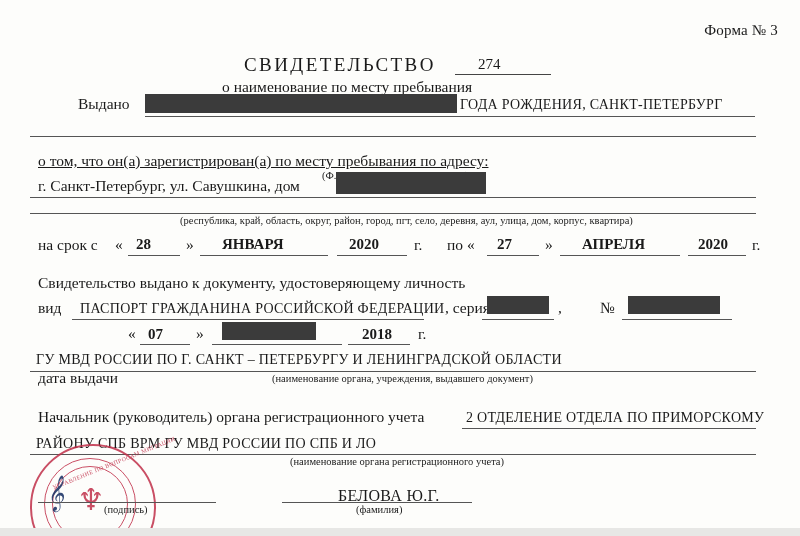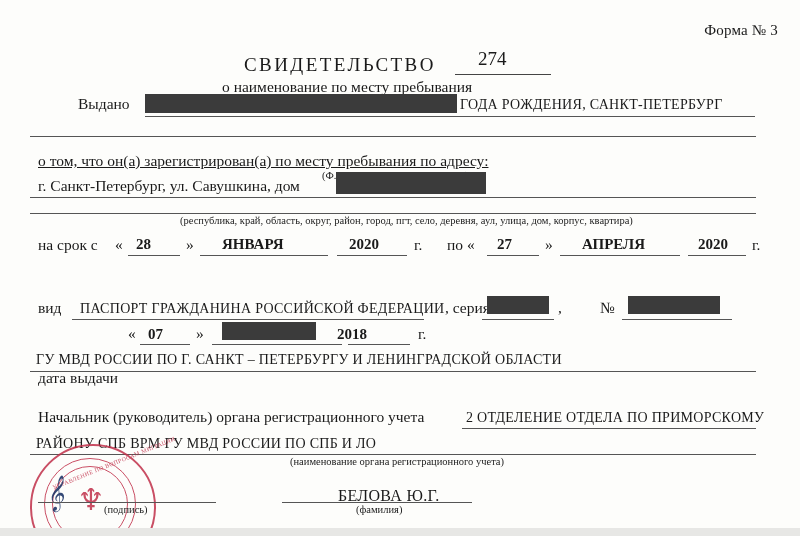--- a/index.html
+++ b/index.html
@@ -32,23 +32,23 @@
   .title {
     position: absolute;
     top: 54px;
     left: 244px;
     font-size: 19px;
     letter-spacing: 2.4px;
     font-family: "Liberation Serif", serif;
   }
   .title-number {
     position: absolute;
-    top: 48px;
+    top: 56px;
     left: 478px;
-    font-size: 19px;
+    font-size: 15px;
   }
   .title-number-rule {
     position: absolute;
     top: 74px;
     left: 455px;
     width: 96px;
     border-bottom: 1px solid #444;
   }
   .subtitle {
     position: absolute;
@@ -200,45 +200,47 @@
   <div class="row-label" style="left:447px; top:236px;">по «</div>
   <div class="hand" style="left:497px; top:236px;">27</div>
   <div class="rule" style="left:487px; top:255px; width:52px;"></div>
   <div class="row-label" style="left:545px; top:236px;">»</div>
   <div class="hand" style="left:582px; top:236px;">АПРЕЛЯ</div>
   <div class="rule" style="left:560px; top:255px; width:120px;"></div>
   <div class="hand" style="left:698px; top:236px;">2020</div>
   <div class="rule" style="left:688px; top:255px; width:58px;"></div>
   <div class="row-label" style="left:752px; top:236px;">г.</div>
 
+  <div class="row-label" style="left:38px; top:274px;">Свидетельство выдано к документу, удостоверяющему личность</div>
 
   <div class="row-label" style="left:38px; top:299px;">вид</div>
   <div class="typed-caps" style="left:80px; top:301px;">ПАСПОРТ ГРАЖДАНИНА РОССИЙСКОЙ ФЕДЕРАЦИИ</div>
   <div class="rule" style="left:72px; top:319px; width:352px;"></div>
   <div class="row-label" style="left:445px; top:299px;">, серия</div>
   <div class="redact" style="left:487px; top:296px; width:62px; height:18px;"></div>
   <div class="rule" style="left:482px; top:319px; width:72px;"></div>
   <div class="row-label" style="left:558px; top:299px;">,</div>
   <div class="row-label" style="left:600px; top:299px;">№</div>
   <div class="redact" style="left:628px; top:296px; width:92px; height:18px;"></div>
   <div class="rule" style="left:622px; top:319px; width:110px;"></div>
 
   <div class="row-label" style="left:38px; top:325px;margin-top:44px;">дата выдачи</div>
   <div class="row-label" style="left:128px; top:325px;">«</div>
   <div class="hand" style="left:148px; top:326px;">07</div>
   <div class="rule" style="left:140px; top:344px; width:50px;"></div>
   <div class="row-label" style="left:196px; top:325px;">»</div>
   <div class="redact" style="left:222px; top:322px; width:94px; height:18px;"></div>
   <div class="rule" style="left:212px; top:344px; width:130px;"></div>
-  <div class="hand" style="left:337px; top:326px;text-align:center;">2018</div>
+  <div class="hand" style="left:362px; top:326px;text-align:center;">2018</div>
   <div class="rule" style="left:348px; top:344px; width:62px;"></div>
   <div class="row-label" style="left:418px; top:325px;">г.</div>
 
   <div class="typed-caps" style="left:36px; top:352px;">ГУ  МВД  РОССИИ  ПО  Г. САНКТ – ПЕТЕРБУРГУ  И  ЛЕНИНГРАДСКОЙ ОБЛАСТИ</div>
   <div class="rule" style="left:30px; top:371px; width:726px;"></div>
+  <div class="hint" style="left:272px; top:373px;">(наименование органа, учреждения, выдавшего документ)</div>
 
   <div class="row-label" style="left:38px; top:408px;">Начальник (руководитель) органа регистрационного учета</div>
   <div class="typed-caps" style="left:466px; top:410px;text-align:right;">2 ОТДЕЛЕНИЕ ОТДЕЛА  ПО ПРИМОРСКОМУ</div>
   <div class="rule" style="left:462px; top:428px; width:294px;"></div>
   <div class="typed-caps" style="left:36px; top:436px;">РАЙОНУ СПБ ВРМ  ГУ  МВД  РОССИИ  ПО СПБ  И  ЛО</div>
   <div class="rule" style="left:30px; top:454px; width:726px;"></div>
   <div class="hint" style="left:290px; top:456px;">(наименование органа регистрационного учета)</div>
 
   <div class="stamp">
     <div class="stamp-inner"></div>

